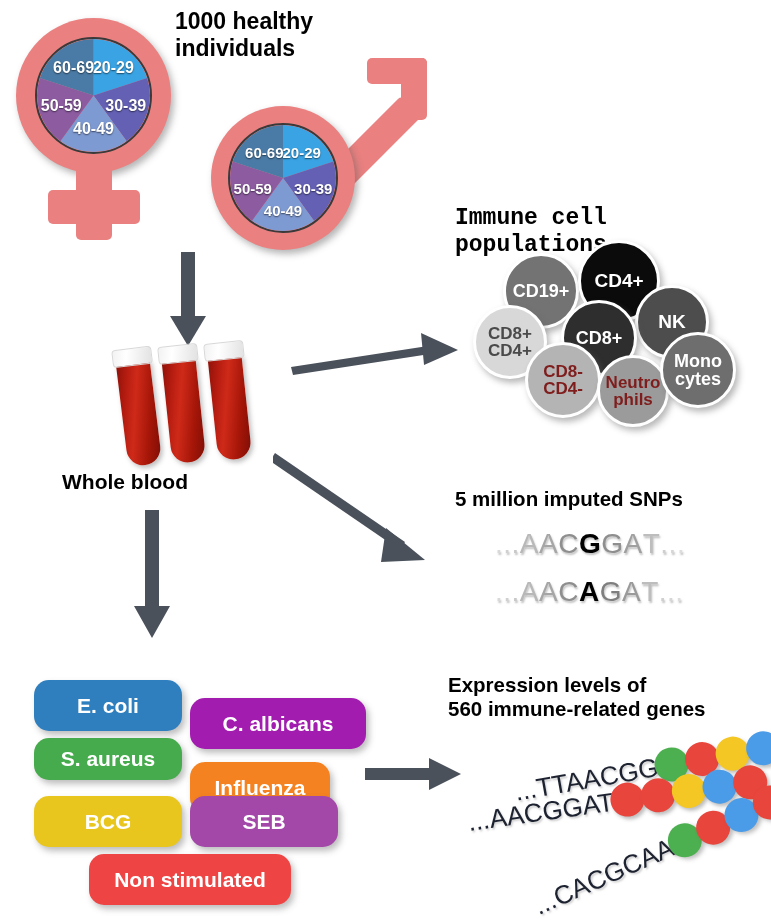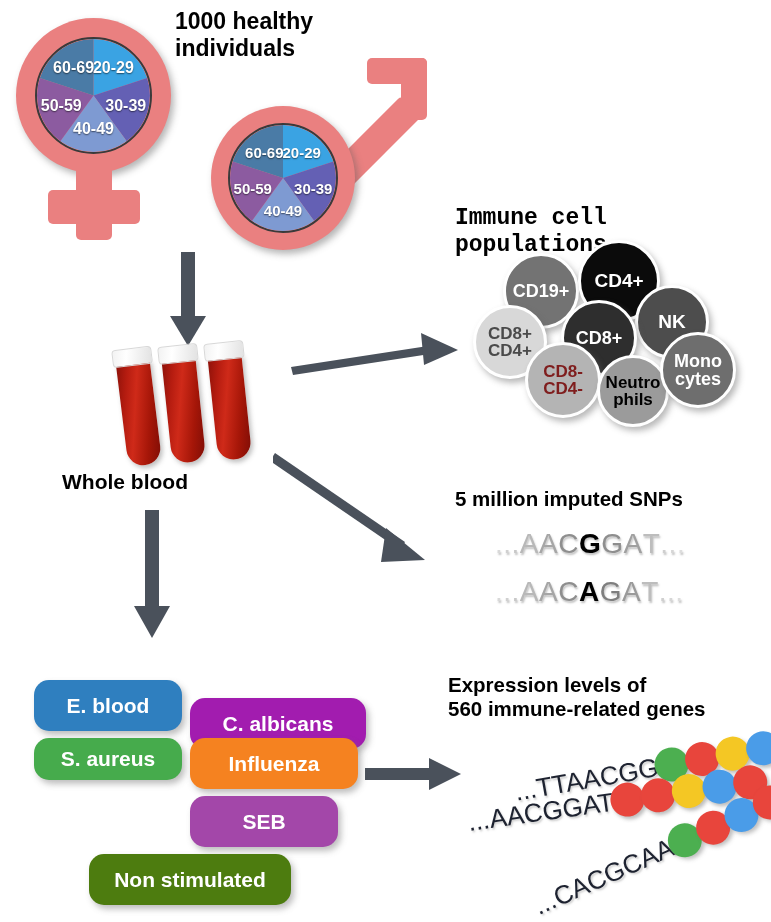--- a/index.html
+++ b/index.html
@@ -251,39 +251,40 @@
   <div class="heading abs" id="title-immune">Immune cell populations</div>
   <div class="abs" id="immune-cells" style="left:0; top:0; width:771px; height:922px; pointer-events:none;">
       <div class="cell" style="left: 503px; top: 253px; width: 76px; height: 76px; background: #737373; color: rgb(255, 255, 255); font-size: 18px;">CD19+</div>
       <div class="cell" style="left: 578px; top: 240px; width: 82px; height: 82px; background: rgb(11, 11, 11); color: rgb(255, 255, 255); font-size: 19px;">CD4+</div>
       <div class="cell" style="left: 473px; top: 305px; width: 74px; height: 74px; background: rgb(216, 216, 216); color: rgb(74, 74, 74); font-size: 17px;">CD8+
 CD4+</div>
       <div class="cell" style="left: 635px; top: 285px; width: 74px; height: 74px; background: rgb(77, 77, 77); color: rgb(255, 255, 255); font-size: 19px;">NK</div>
       <div class="cell" style="left: 561px; top: 300px; width: 76px; height: 76px; background: rgb(46, 46, 46); color: rgb(255, 255, 255); font-size: 18px;">CD8+</div>
       <div class="cell" style="left: 525px; top: 342px; width: 76px; height: 76px; background: rgb(180, 180, 180); color: #7f1d1d; font-size: 17px;">CD8-
 CD4-</div>
-      <div class="cell" style="left: 597px; top: 355px; width: 72px; height: 72px; background: rgb(155, 155, 155); color: #000000; font-size: 17px;">Neutro
+      <div class="cell" style="left: 597px; top: 355px; width: 72px; height: 72px; background: rgb(155, 155, 155); color: #7f1d1d; font-size: 17px;">Neutro
 phils</div>
       <div class="cell" style="left: 660px; top: 332px; width: 76px; height: 76px; background: rgb(110, 110, 110); color: rgb(255, 255, 255); font-size: 18px;">Mono
 cytes</div>
     </div>
 
   <div class="heading abs" id="title-snp">5 million imputed SNPs</div>
   <div class="abs" id="snp-block" style="left:495px; top:528px; width:260px; height:95px;">
       <div class="snp-row" style="left: 0px; top: 0px;"><span style="color: rgb(217, 217, 217);">.</span><span style="color: rgb(208, 208, 208);">.</span><span style="color: rgb(200, 200, 200);">.</span><span style="color: rgb(184, 184, 184);">A</span><span style="color: rgb(166, 166, 166);">A</span><span style="color: rgb(142, 142, 142);">C</span><span class="snp-hi" style="color: rgb(0, 0, 0);">G</span><span style="color: rgb(142, 142, 142);">G</span><span style="color: rgb(160, 160, 160);">A</span><span style="color: rgb(189, 189, 189);">T</span><span style="color: rgb(207, 207, 207);">.</span><span style="color: rgb(214, 214, 214);">.</span><span style="color: rgb(221, 221, 221);">.</span></div>
       <div class="snp-row" style="left: 0px; top: 48px;"><span style="color: rgb(217, 217, 217);">.</span><span style="color: rgb(208, 208, 208);">.</span><span style="color: rgb(200, 200, 200);">.</span><span style="color: rgb(184, 184, 184);">A</span><span style="color: rgb(166, 166, 166);">A</span><span style="color: rgb(142, 142, 142);">C</span><span class="snp-hi" style="color: rgb(0, 0, 0);">A</span><span style="color: rgb(126, 126, 126);">G</span><span style="color: rgb(154, 154, 154);">A</span><span style="color: rgb(189, 189, 189);">T</span><span style="color: rgb(207, 207, 207);">.</span><span style="color: rgb(214, 214, 214);">.</span><span style="color: rgb(221, 221, 221);">.</span></div>
     </div>
 
   <div class="abs" id="stimuli-group" style="left:0; top:0; width:771px; height:922px;">
-      <div class="pill" style="left: 34px; top: 680px; width: 148px; height: 51px; background: rgb(47, 127, 191);">E. blood</div>
+      <div class="pill" style="left: 34px; top: 680px; width: 148px; height: 51px; background: rgb(47, 127, 191);">E. coli</div>
       <div class="pill" style="left: 190px; top: 698px; width: 176px; height: 51px; background: #a21caf;">C. albicans</div>
       <div class="pill" style="left: 34px; top: 738px; width: 148px; height: 42px; background: rgb(70, 171, 76);">S. aureus</div>
-      <div class="pill" style="left: 190px; top: 738px; width: 168px; height: 51px; background: rgb(245, 130, 32);">Influenza</div>
+      <div class="pill" style="left: 190px; top: 762px; width: 140px; height: 51px; background: rgb(245, 130, 32);">Influenza</div>
+      <div class="pill" style="left: 34px; top: 796px; width: 148px; height: 51px; background: rgb(232, 198, 30);">BCG</div>
       <div class="pill" style="left: 190px; top: 796px; width: 148px; height: 51px; background: rgb(163, 71, 169);">SEB</div>
-      <div class="pill" style="left: 89px; top: 854px; width: 202px; height: 51px; background: #4d7c0f;">Non stimulated</div>
+      <div class="pill" style="left: 89px; top: 854px; width: 202px; height: 51px; background: #ef4444;">Non stimulated</div>
     </div>
 
   <div class="heading abs" id="title-genes">Expression levels of
 560 immune-related genes</div>
   <div class="abs" id="genes-group" style="left:0; top:0; width:771px; height:922px; pointer-events:none;">
       <div class="strand" style="left: 515px; top: 775px; transform: rotate(-10deg);">
         <div class="strand-text">...TTAACGG</div>
         <div class="bead" style="background: rgb(76, 175, 80);"></div>
         <div class="bead" style="background: rgb(232, 69, 60);"></div>
         <div class="bead" style="background: rgb(244, 199, 36);"></div>

